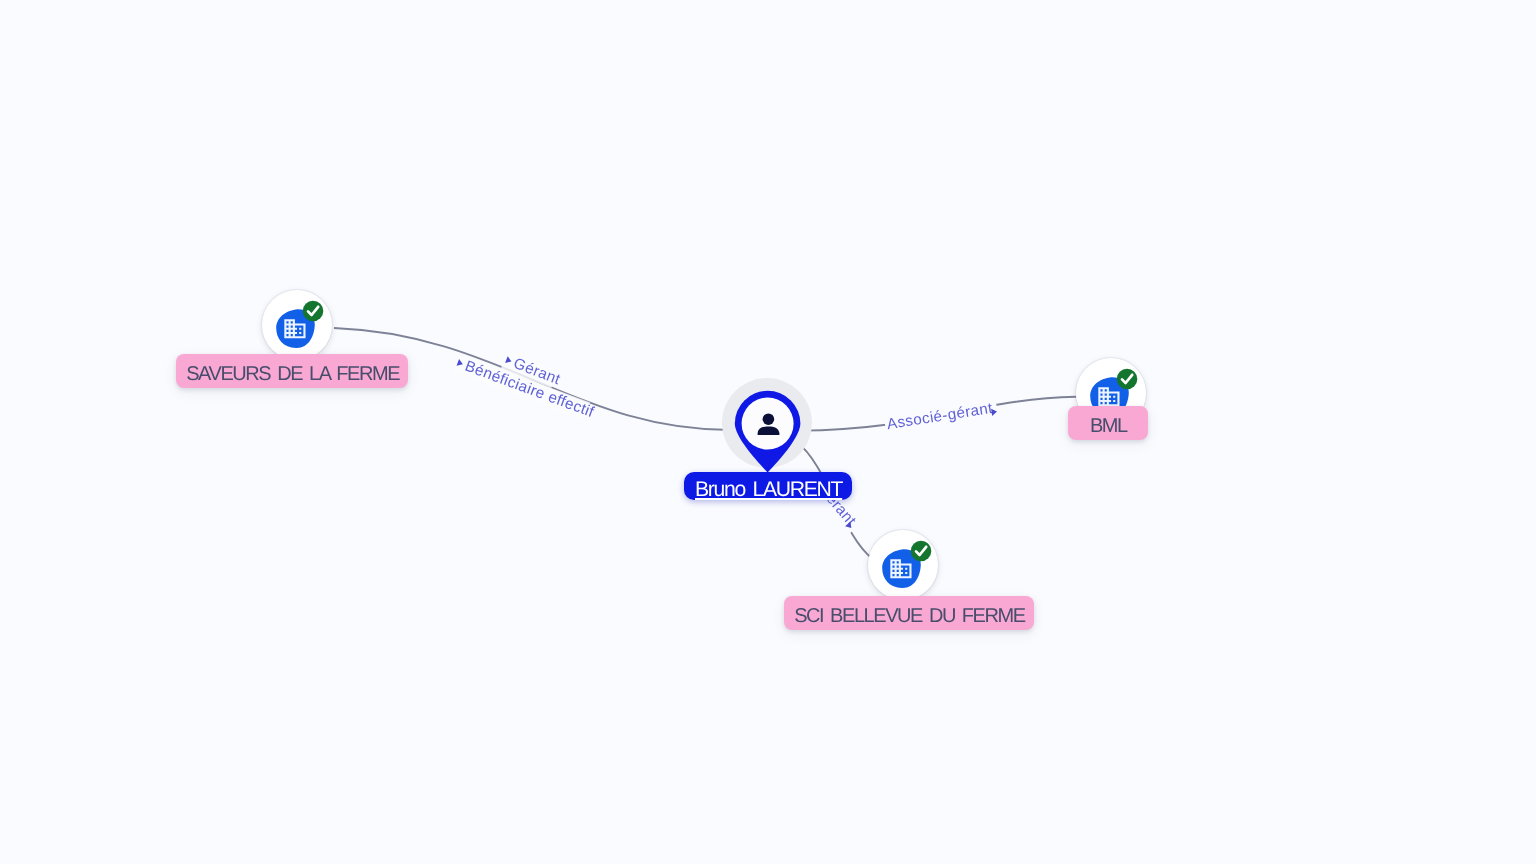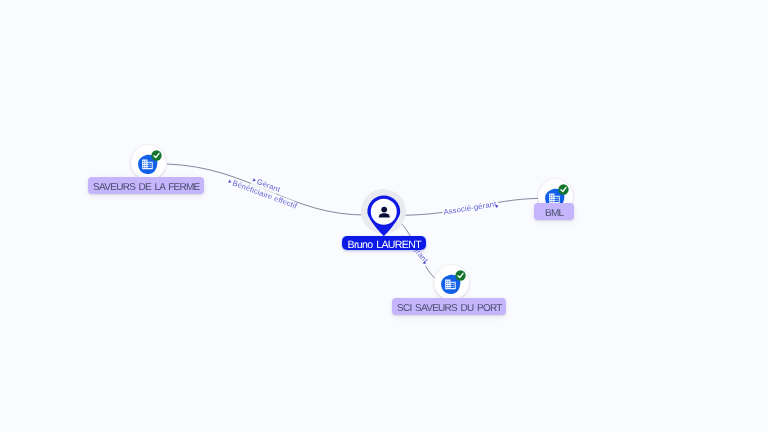--- a/index.html
+++ b/index.html
@@ -6,29 +6,29 @@
   body{width:768px;height:432px;overflow:hidden;background:#fafbfe;
        font-family:"Liberation Sans",sans-serif;-webkit-font-smoothing:antialiased;text-rendering:geometricPrecision;}
   #stage{position:relative;width:768px;height:432px;background:#fafbfe;}
   svg.graph{position:absolute;left:0;top:0;width:768px;height:432px;overflow:visible;}
   .edge-path{fill:none;stroke:#7d8296;stroke-width:0.95;}
   .edge-label{font-family:"Liberation Sans",sans-serif;font-size:7.6px;fill:#6161d6;
               letter-spacing:0.2px;}
   .node{position:absolute;}
   .node-disc{position:absolute;width:35px;height:35px;border-radius:50%;
              background:#ffffff;box-shadow:0 1px 3px rgba(50,60,100,0.16),0 0 0 0.6px rgba(70,80,120,0.07);}
-  .node-label{position:absolute;background:#c4b5fd;border-radius:4px;
+  .node-label{position:absolute;background:#f9a8d4;border-radius:4px;
               height:17px;line-height:21px;padding:0 4.7px;font-size:10px;color:#474d6b;
               letter-spacing:-0.72px;word-spacing:1.4px;white-space:nowrap;text-align:center;
               min-width:30px;box-sizing:content-box;
               box-shadow:0 1px 2px rgba(40,50,90,0.13),0 2px 7px rgba(40,50,90,0.07);}
   .node-label.selected{background:#0d1ae6;color:#ffffff;border-radius:5px;
               height:14px;line-height:18px;padding:0 5.2px;font-size:10.6px;
               letter-spacing:-0.65px;min-width:0;
-              box-shadow:0 1px 3px rgba(13,26,180,0.30);}
+              box-shadow:0 1px 3px rgba(13,26,180,0.30);text-decoration:underline;}
 </style>
 </head>
 <body>
 
 <div id="stage">
 
   <svg class="graph" viewBox="0 0 768 432">
     <defs>
       <marker id="arrow" viewBox="0 0 6 6" refX="3" refY="3" markerWidth="6" markerHeight="6" orient="auto">
         <path d="M0,0 L6,3 L0,6 Z" fill="#4b4bd0"></path>
@@ -104,21 +104,21 @@
     <svg class="node-icon" width="35" height="35" viewBox="0 0 35 35" style="position:absolute;left:0;top:0;">
       <path class="blob" d="M17.0 9.7 C21.7 9.2 26.6 12.1 26.4 17.4 C26.2 23.1 23.3 29.2 17.0 29.0 C10.7 28.8 7.1 24.5 7.1 19.0 C7.1 13.5 12.3 10.2 17.0 9.7 Z" fill="#1260e8"></path>
       <g transform="translate(10.1,13.0) scale(0.53)">
         <path d="M12 7V3H2v18h20V7H12zM6 19H4v-2h2v2zm0-4H4v-2h2v2zm0-4H4V9h2v2zm0-4H4V5h2v2zm4 12H8v-2h2v2zm0-4H8v-2h2v2zm0-4H8V9h2v2zm0-4H8V5h2v2zm10 12h-8v-2h2v-2h-2v-2h2v-2h-2V9h8v10zm-2-8h-2v2h2v-2zm0 4h-2v2h2v-2z" fill="#eef4ff"></path>
       </g>
     </svg>
     <svg class="badge" width="13" height="13" viewBox="0 0 13 13" style="position:absolute;left:19.6px;top:4.0px;">
       <circle cx="6.5" cy="6.5" r="5.15" fill="#14752e"></circle>
       <path d="M4.0 6.7 L5.8 8.5 L9.1 4.4" fill="none" stroke="#ffffff" stroke-width="1.35" stroke-linecap="round" stroke-linejoin="round"></path>
     </svg>
-    <div class="node-label" style="left:-41.9px;top:32.9px;">SCI SAVEURS DU PORT</div>
+    <div class="node-label" style="left:-41.9px;top:32.9px;">SCI BELLEVUE DU FERME</div>
   </div>
 
   <div class="node" style="left:362px;top:189px;">
     <div style="position:absolute;left:-1.5px;top:0px;width:45px;height:45px;border-radius:50%;background:#eaebef;"></div>
     <svg width="46" height="56" viewBox="0 0 46 56" style="position:absolute;left:-1.3px;top:2px;overflow:visible;">
       <path d="M22.8 45.2 C22.8 45.2 6.4 29.0 6.4 20.8 A16.4 16.4 0 1 1 39.2 20.8 C39.2 29.0 22.8 45.2 22.8 45.2 Z" fill="#1018e6"></path>
       <circle cx="22.8" cy="20.8" r="13.0" fill="#fcfcff"></circle>
       <circle cx="23.2" cy="18.6" r="2.9" fill="#0b1038"></circle>
       <path d="M17.8 25.9 C17.8 23.1 20.3 22.2 23.2 22.2 C26.1 22.2 28.7 23.1 28.7 25.9 L28.7 26.5 L17.8 26.5 Z" fill="#0b1038"></path>
     </svg>

